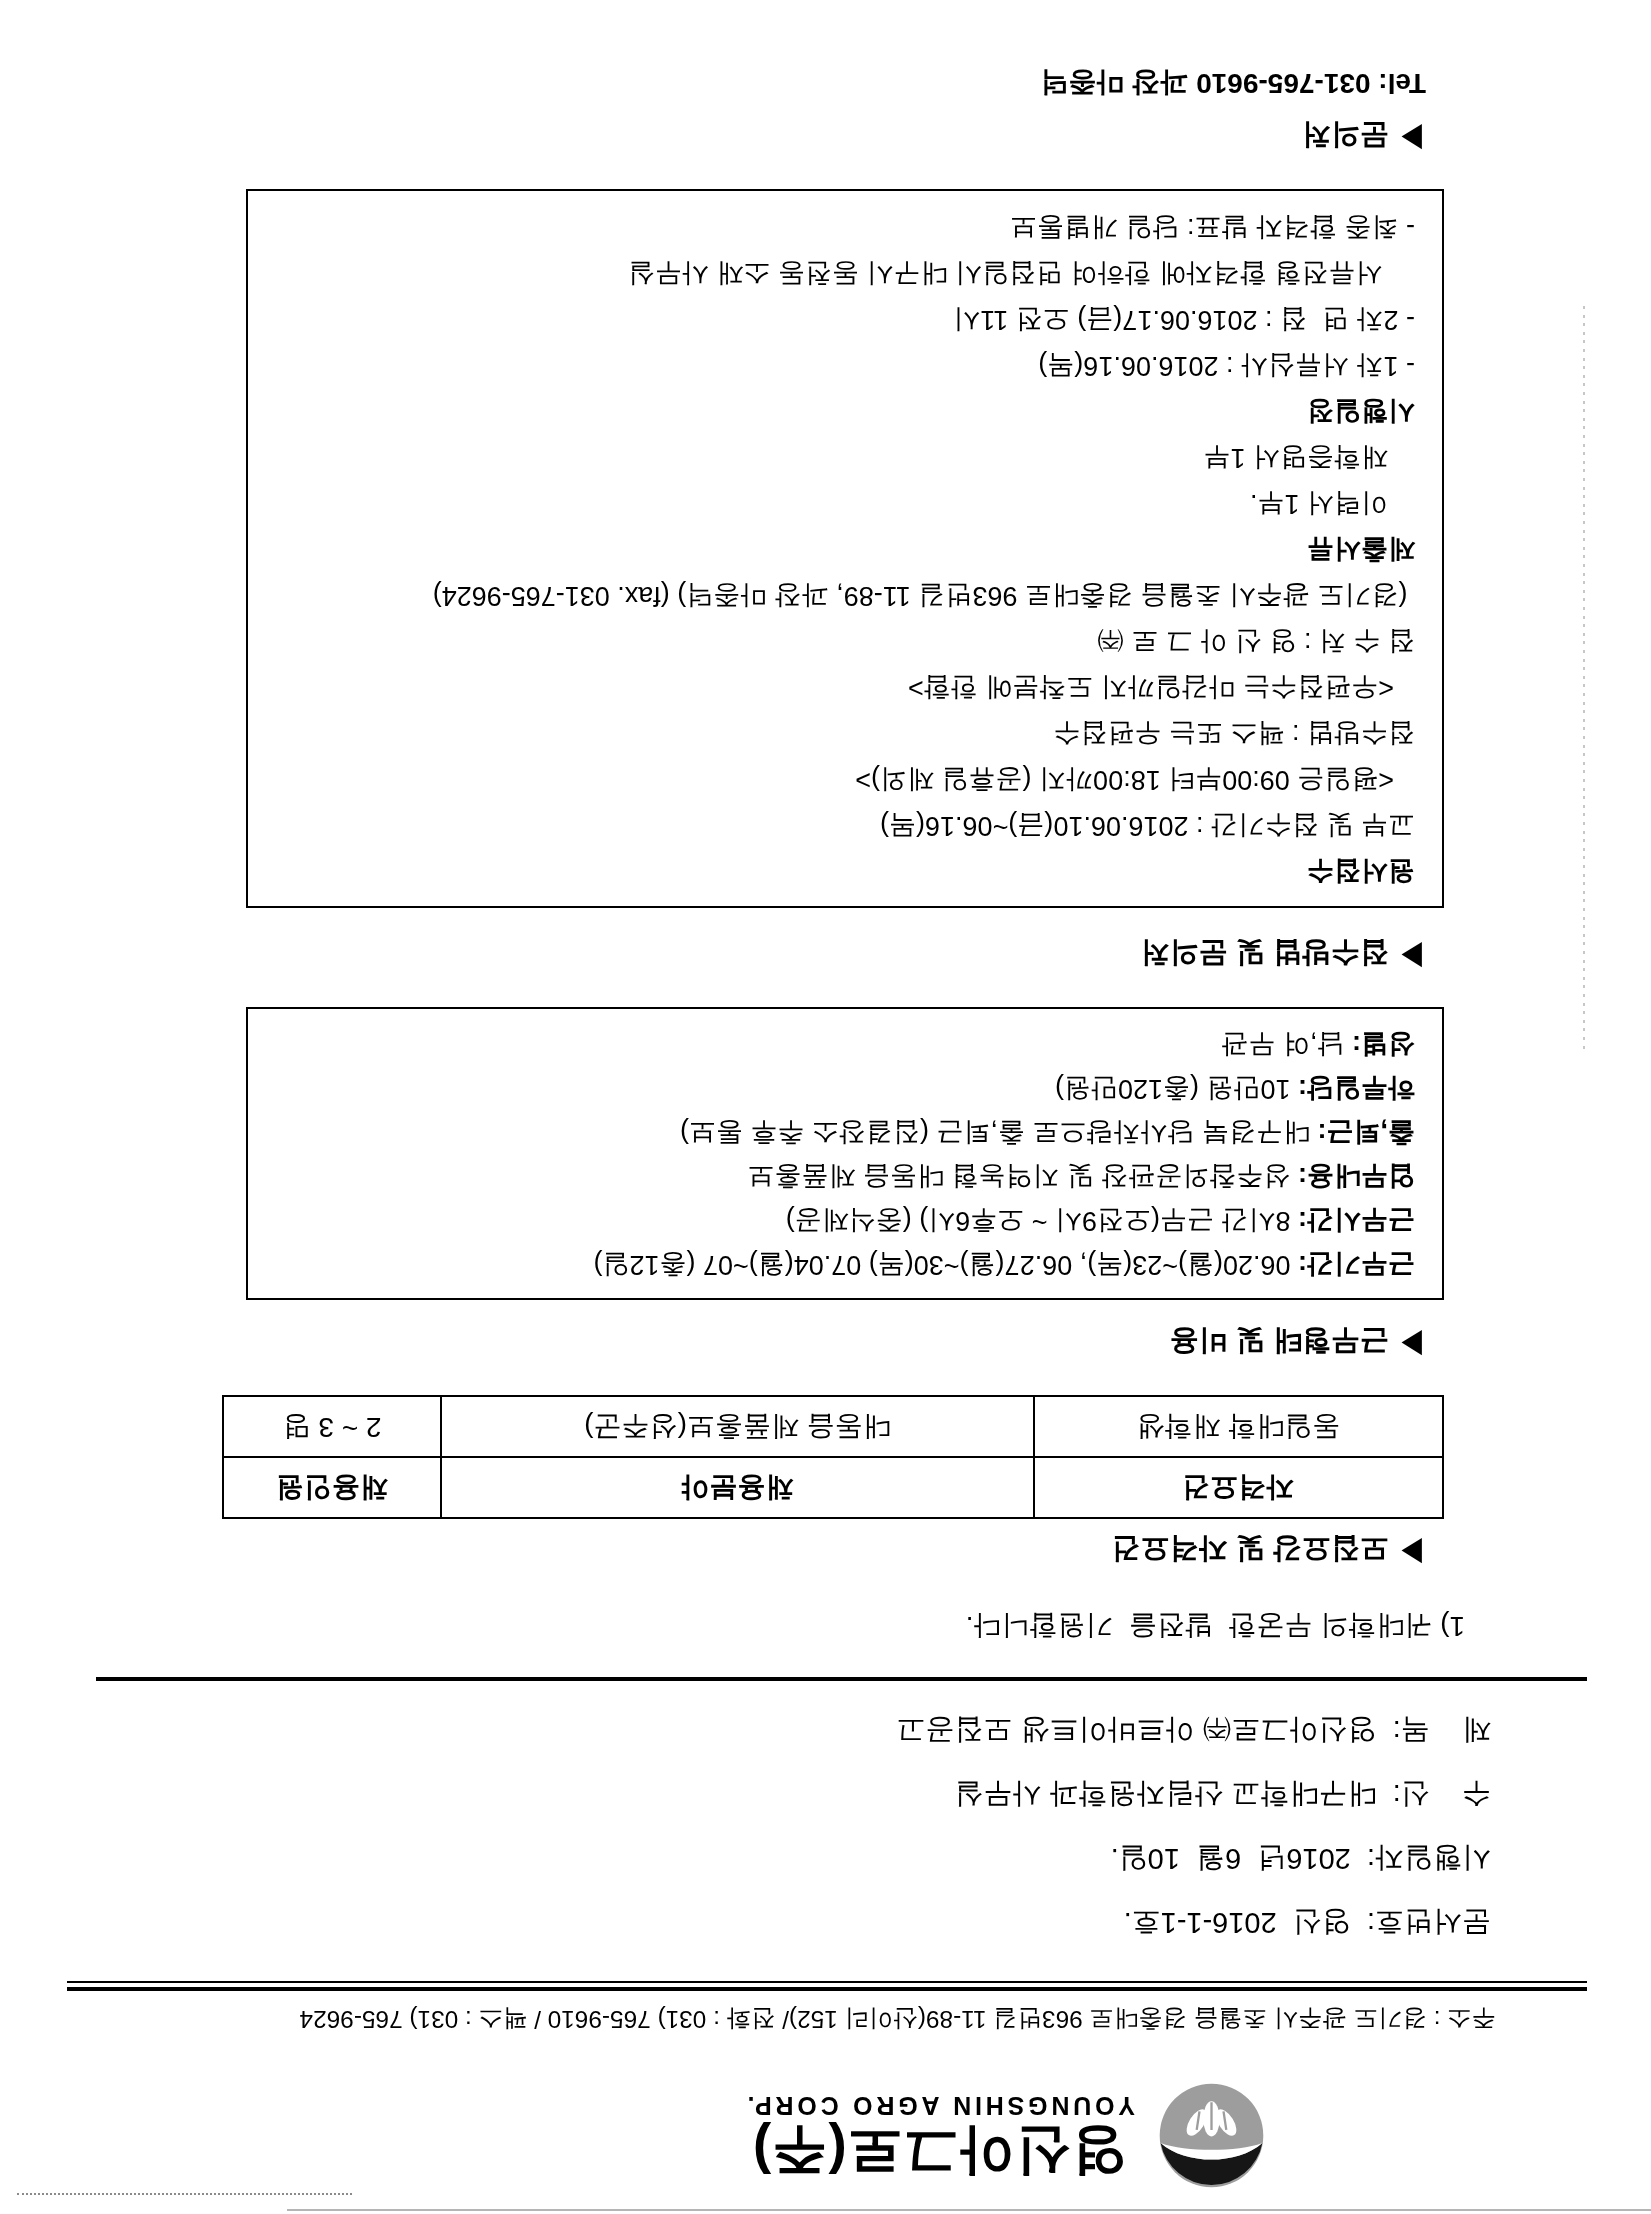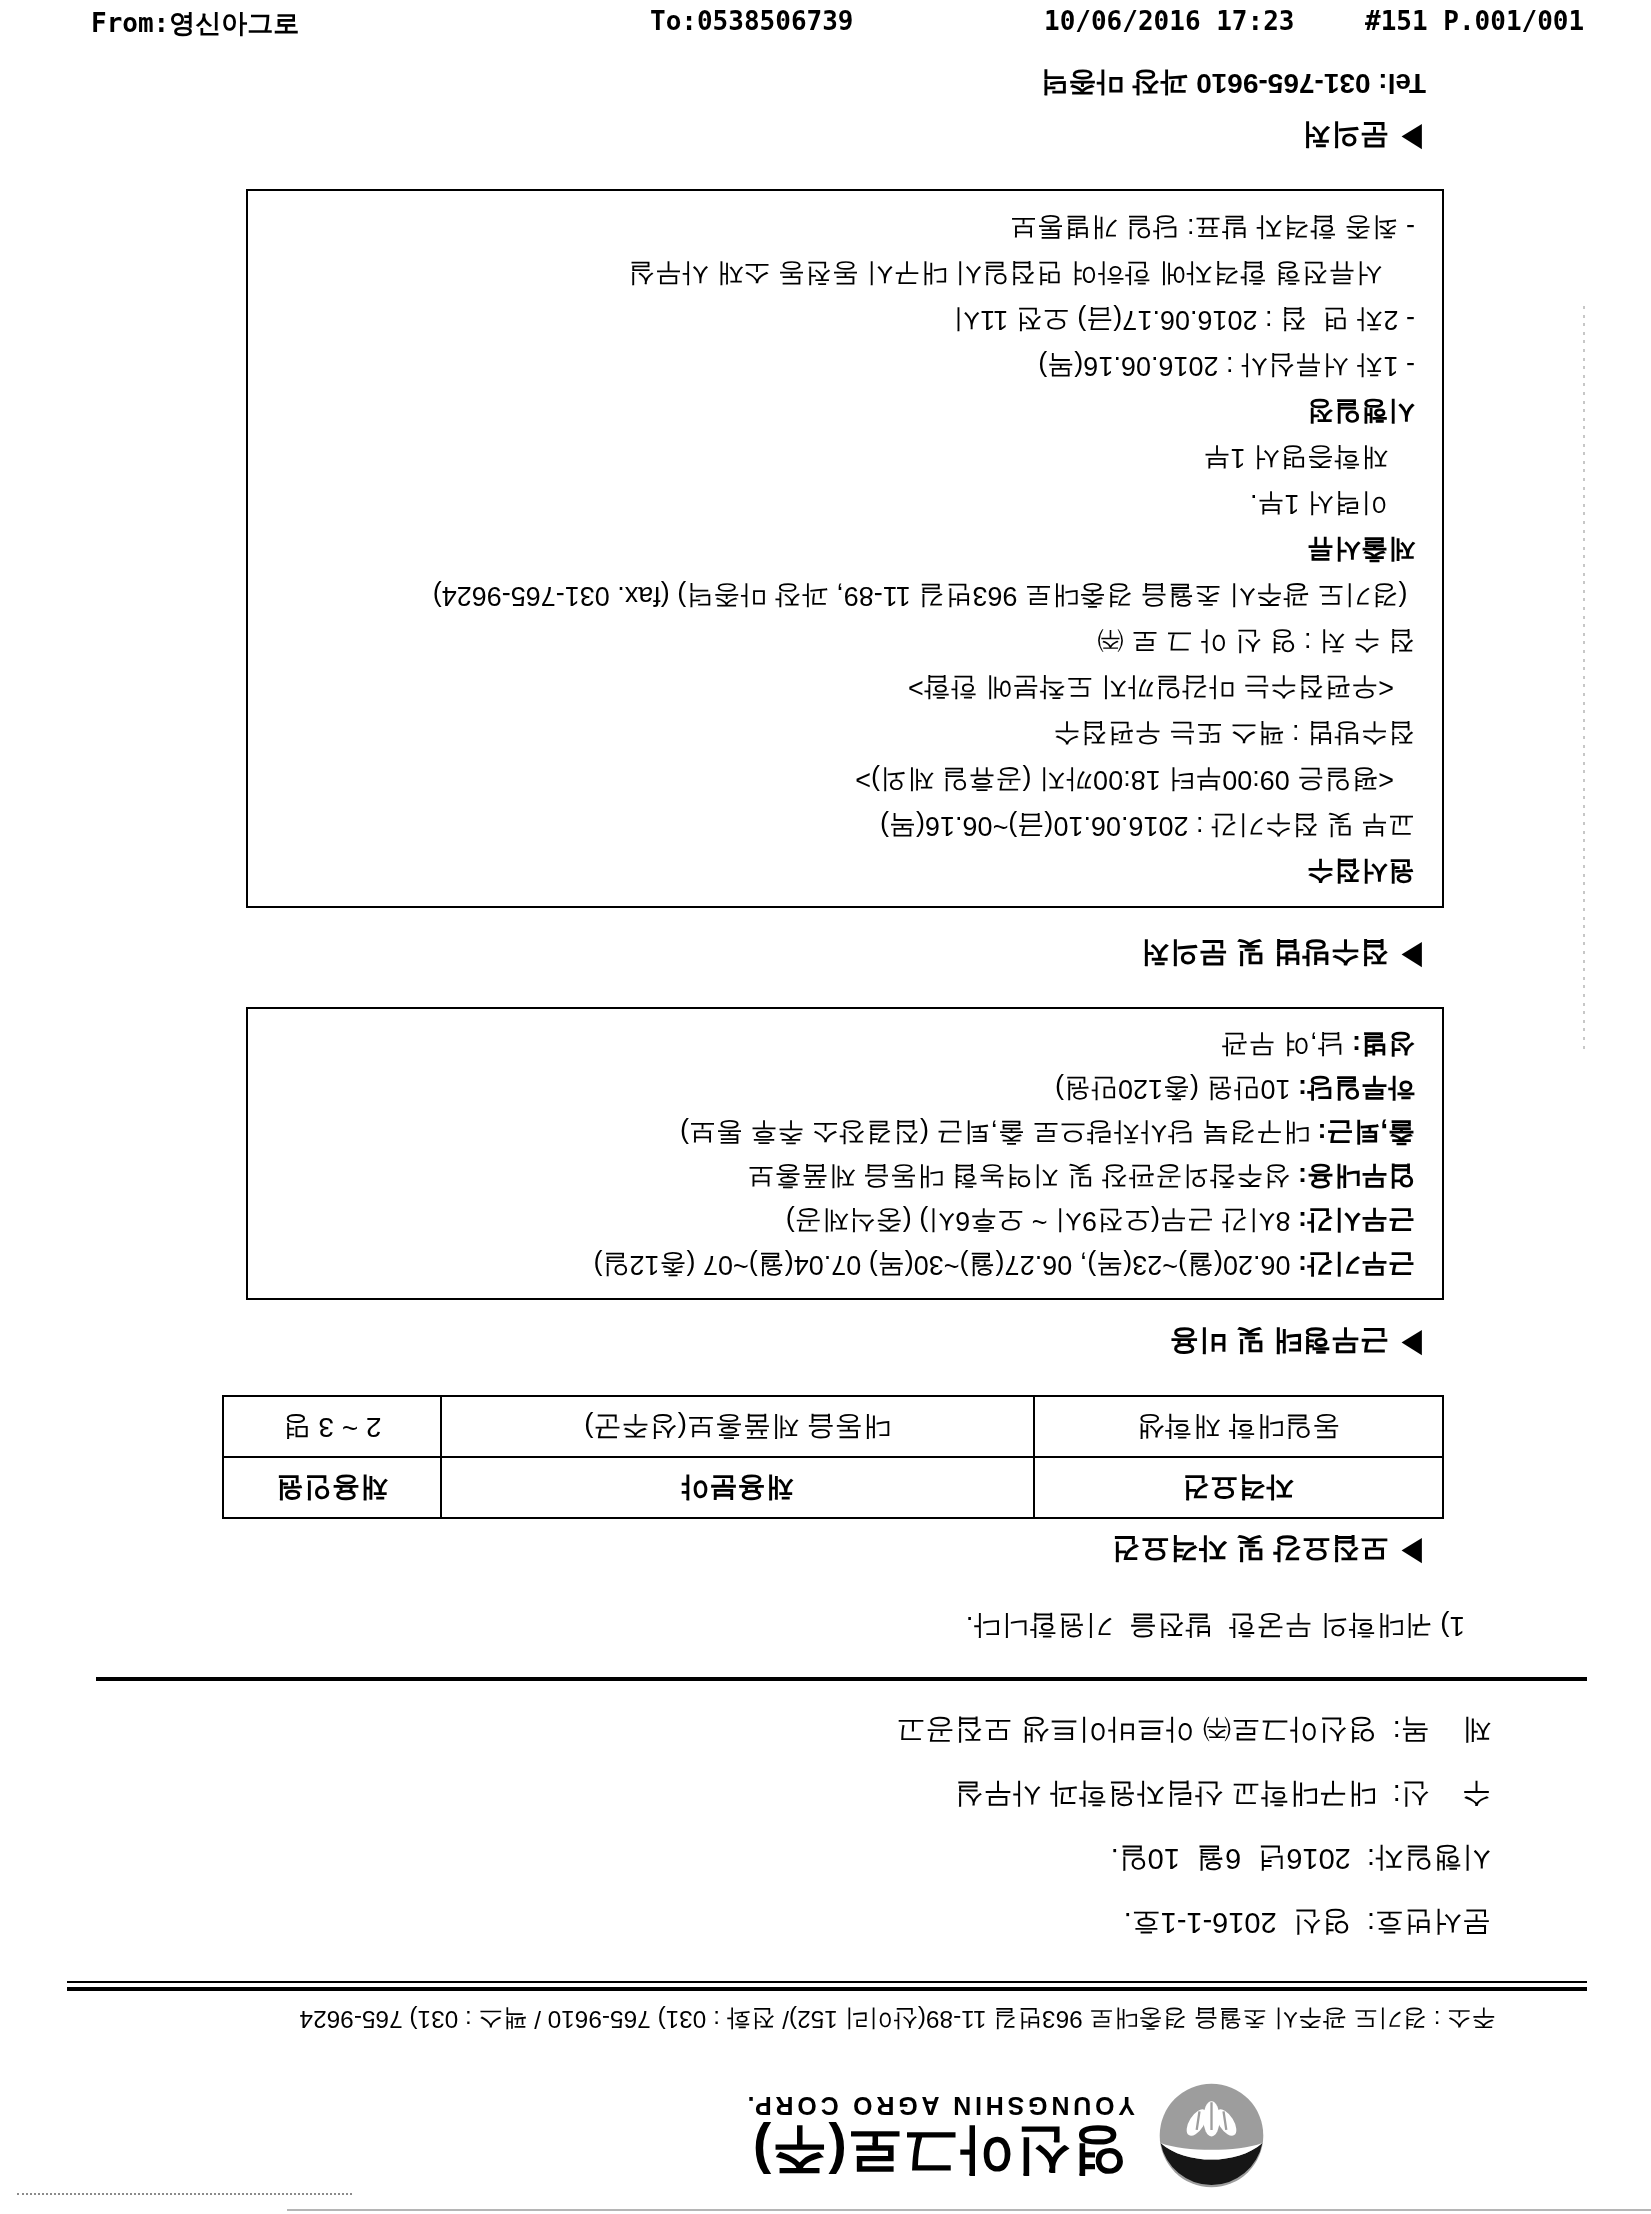--- a/index.html
+++ b/index.html
@@ -65,26 +65,20 @@
   .artifact-right{
     position:absolute; left:1583px; top:306px; width:1.9px; height:746px;
     background:repeating-linear-gradient(#9a9a9a 0 2.9px, transparent 2.9px 8.6px); opacity:.55;
   }
 </style>
 </head>
 <body>
 
 <div class="page">
 
-  <div class="fax-header">
-    <span class="fax-from">From:영신아그로</span>
-    <span class="fax-to">To:0538506739</span>
-    <span class="fax-date">10/06/2016 17:23</span>
-    <span class="fax-page">#151 P.001/001</span>
-  </div>
 
   <div class="doc">
 
     <div class="letterhead">
       <svg class="emblem" viewBox="0 0 120 120">
         <circle cx="60" cy="60" r="56" fill="#9d9d9d"></circle>
         <path d="M5 52 A56 56 0 0 1 115 52 C 88 28 32 28 5 52 Z" fill="#161616"></path>
         <path d="M5 52 C 32 28 88 28 115 52 C 88 42 32 42 5 52 Z" fill="#ffffff"></path>
         <ellipse cx="60" cy="78" rx="9" ry="19" fill="#ffffff"></ellipse>
         <ellipse cx="44" cy="74" rx="8" ry="16" fill="#ffffff" transform="rotate(-32 44 74)"></ellipse>

